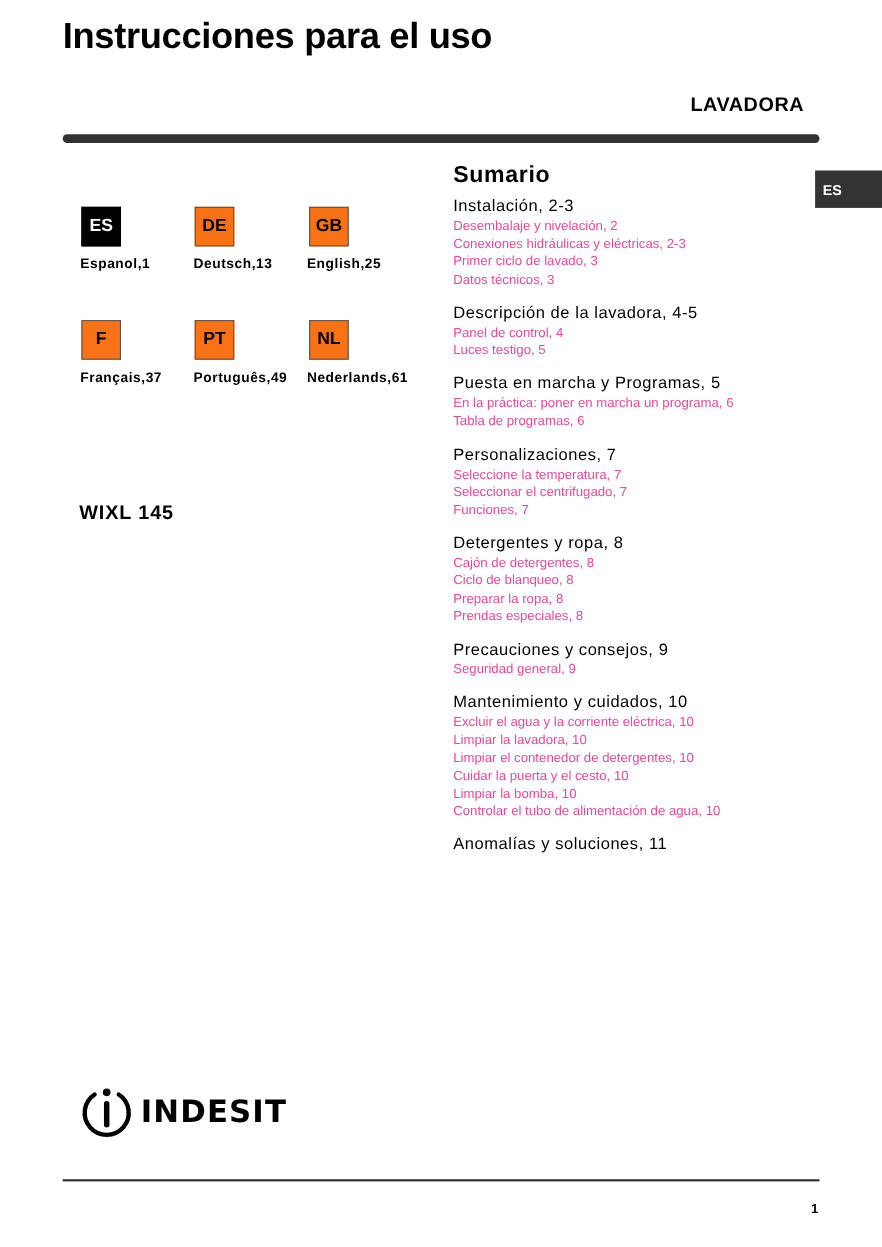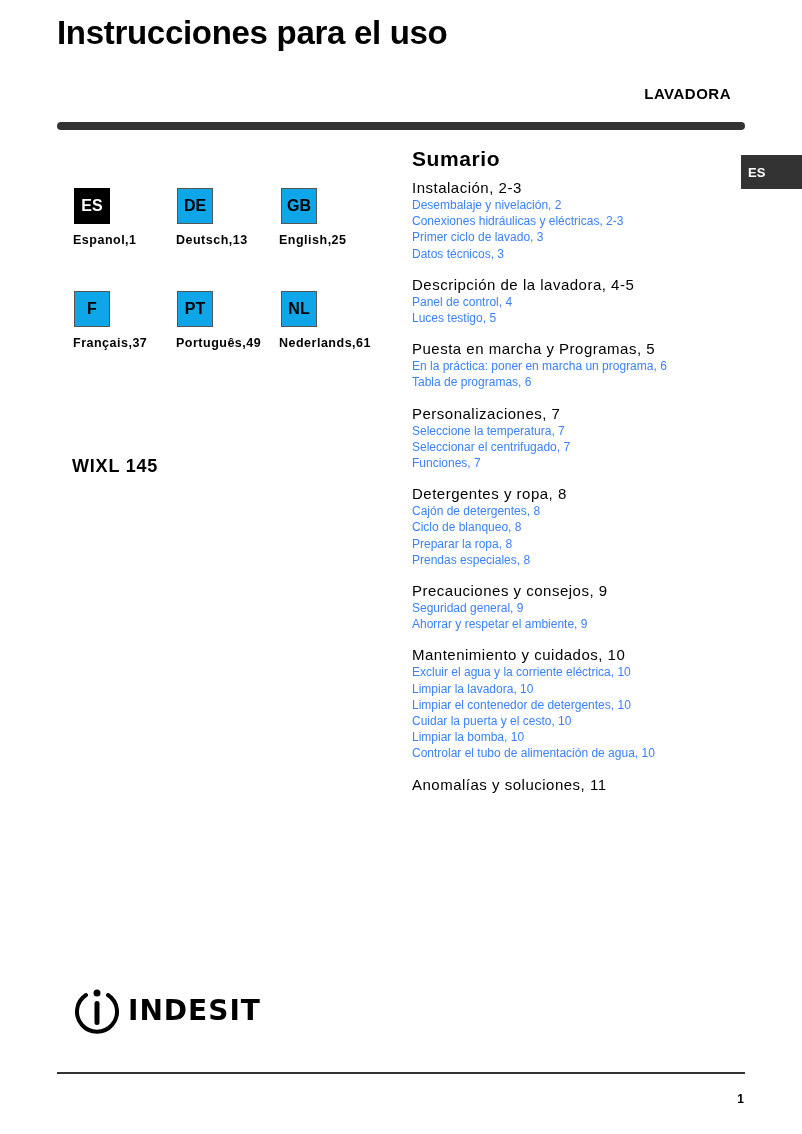--- a/index.html
+++ b/index.html
@@ -7,54 +7,54 @@
       width: 802px; height: 1134px; position: relative; overflow: hidden;
       font-family: "Liberation Sans", sans-serif; color: #000;
     }
     .title {
       position: absolute; left: 57px; top: 10px;
       font-size: 33px; font-weight: bold; letter-spacing: -0.3px; margin: 0;
       line-height: 46px;
     }
     .subtitle {
       position: absolute; right: 71px; top: 85px;
-      font-size: 15px; font-weight: bold; letter-spacing: 0.5px; margin: 0;
+      font-size: 18px; font-weight: bold; letter-spacing: 0.5px; margin: 0;
     }
     .top-rule {
       position: absolute; left: 57px; top: 122px; width: 688px; height: 8px;
       background: #333333; border-radius: 4px;
     }
     .lang-tab {
       position: absolute; left: 741px; top: 155px; width: 61px; height: 34px;
       background: #333333; color: #fff; font-weight: bold; font-size: 13px;
       display: flex; align-items: center; padding-left: 7px; box-sizing: border-box;
     }
     .lang-grid {
       position: absolute; left: 73px; top: 188px;
       display: grid; grid-template-columns: 103px 103px 110px; row-gap: 44px;
     }
     .lang-cell { display: flex; flex-direction: column; align-items: flex-start; }
     .flag-box {
       width: 36px; height: 36px; border: 1px solid #555; box-sizing: border-box;
       display: flex; align-items: center; justify-content: center;
-      font-weight: bold; font-size: 16px; color: #000; background: #0ea5e9;
+      font-weight: bold; font-size: 16px; color: #000; background: #f97316;
       margin-bottom: 9px; margin-left: 1px;
     }
     .flag-box.active { background: #000; color: #fff; border-color: #000; }
     .flag-box.c { margin-left: 2px; }
     .lang-label { font-size: 12.5px; font-weight: bold; letter-spacing: 0.5px; white-space: nowrap; }
     .model {
       position: absolute; left: 72px; top: 456px; font-size: 18px; font-weight: bold;
       letter-spacing: 0.8px; margin: 0;
     }
     .toc { position: absolute; left: 412px; top: 148px; width: 330px; }
     .toc-title { font-size: 21px; font-weight: bold; letter-spacing: 0.6px; margin: 0 0 8px 0; line-height: 22px; }
     .toc-section { margin-bottom: 13px; }
     .toc-heading { font-size: 15px; font-weight: normal; letter-spacing: 0.5px; line-height: 19px; margin: 0; }
-    .toc-item { font-size: 12px; line-height: 16.2px; color: #3b82f6; margin: 0; }
+    .toc-item { font-size: 12px; line-height: 16.2px; color: #ec4899; margin: 0; }
     .logo { position: absolute; left: 72px; top: 986px; display: flex; align-items: center; }
     .logo-word {
       font-size: 28px; font-weight: bold; letter-spacing: 1px; margin-left: 6px; line-height: 30px;
       font-family: "DejaVu Sans", sans-serif;
     }
     .bottom-rule { position: absolute; left: 57px; top: 1072px; width: 688px; height: 2px; background: #333; }
     .page-number { position: absolute; right: 58px; top: 1092px; font-size: 12px; font-weight: bold; }
   </style>
 </head>
 <body>
@@ -125,21 +125,20 @@
       <div class="toc-section">
         <h3 class="toc-heading">Detergentes y ropa, 8</h3>
         <p class="toc-item">Cajón de detergentes, 8</p>
         <p class="toc-item">Ciclo de blanqueo, 8</p>
         <p class="toc-item">Preparar la ropa, 8</p>
         <p class="toc-item">Prendas especiales, 8</p>
       </div>
       <div class="toc-section">
         <h3 class="toc-heading">Precauciones y consejos, 9</h3>
         <p class="toc-item">Seguridad general, 9</p>
-        <p class="toc-item">Ahorrar y respetar el ambiente, 9</p>
       </div>
       <div class="toc-section">
         <h3 class="toc-heading">Mantenimiento y cuidados, 10</h3>
         <p class="toc-item">Excluir el agua y la corriente eléctrica, 10</p>
         <p class="toc-item">Limpiar la lavadora, 10</p>
         <p class="toc-item">Limpiar el contenedor de detergentes, 10</p>
         <p class="toc-item">Cuidar la puerta y el cesto, 10</p>
         <p class="toc-item">Limpiar la bomba, 10</p>
         <p class="toc-item">Controlar el tubo de alimentación de agua, 10</p>
       </div>

